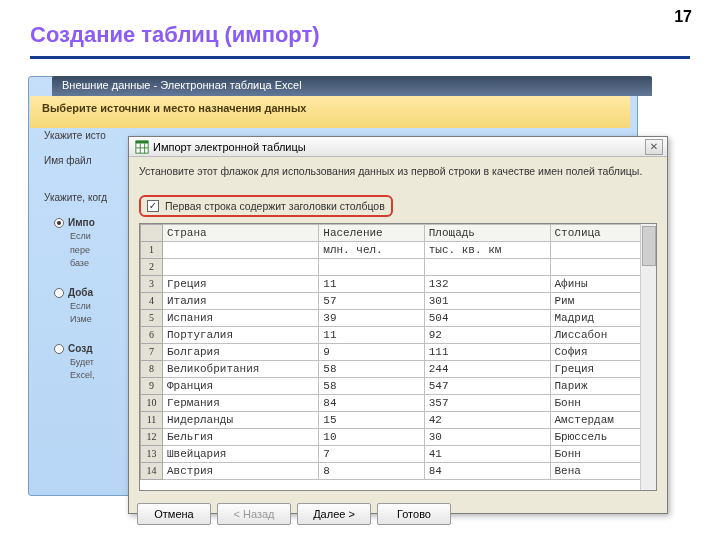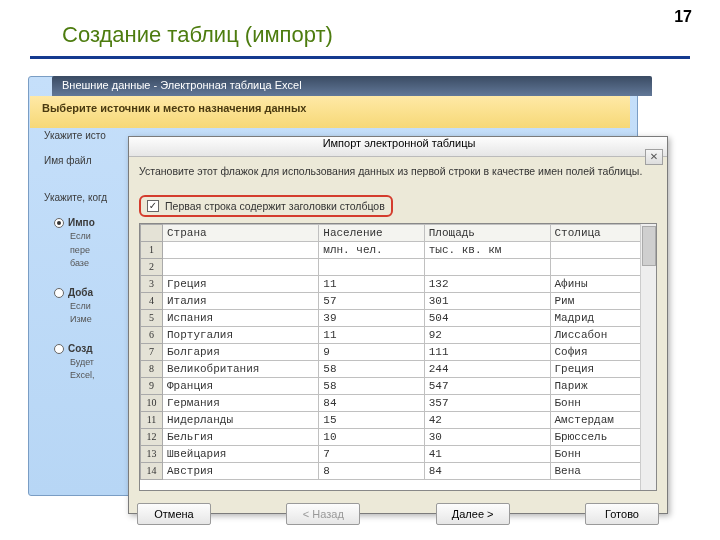--- a/index.html
+++ b/index.html
@@ -1,43 +1,43 @@
 <!DOCTYPE html>
 <html><head>
 <meta charset="utf-8">
 <style>
   * { box-sizing: border-box; margin: 0; padding: 0; }
   body { width: 720px; height: 540px; font-family: Tahoma, Arial, sans-serif; background: #fff; overflow: hidden; position: relative; }
   .slide-header { position: absolute; top: 22px; left: 30px; right: 30px; }
-  .slide-title { font-size: 22px; font-weight: normal; color: #4d7c0f; margin-left: 32px; }
+  .slide-title { font-size: 22px; font-weight: bold; color: #8b5cf6; }
   .page-num { position: absolute; top: 8px; right: 28px; font-size: 16px; font-weight: bold; }
   .hr { position: absolute; top: 56px; left: 30px; right: 30px; border-top: 3px solid #143a8f; }
   .office-bg { position: absolute; top: 76px; left: 28px; width: 610px; height: 420px; background: linear-gradient(#c5dffa, #b7d6f5); border: 1px solid #7a9dc4; border-radius: 3px; }
   .ribbon-band { position: absolute; top: 76px; left: 30px; width: 600px; height: 20px; background: linear-gradient(#3a4b63, #627898); border-radius: 2px 2px 0 0; color: #fff; font-size: 11px; padding: 3px 10px; margin-left: 22px; }
   .yellow-bar { position: absolute; top: 96px; left: 30px; width: 600px; height: 32px; background: linear-gradient(#ffe9a6, #f6d877); color: #4a3a10; font-size: 11px; padding: 6px 12px; font-weight: bold; }
   .office-body { position: absolute; top: 122px; left: 30px; width: 600px; font-size: 10px; color: #3a3a3a; padding: 6px 14px; line-height: 1.5; }
   .radio { display: inline-block; width: 10px; height: 10px; border: 1px solid #666; border-radius: 50%; vertical-align: middle; margin-right: 4px; background: #fff; position: relative; }
   .radio.checked::after { content: ""; position: absolute; width: 4px; height: 4px; background: #333; border-radius: 50%; top: 2px; left: 2px; }
   .opt { margin: 10px 0 0 10px; }
   .opt-sub { margin-left: 26px; font-size: 9px; color: #555; }
   .dialog { position: absolute; top: 136px; left: 128px; width: 540px; height: 378px; background: #ece9d8; border: 1px solid #7b7b7b; box-shadow: 2px 2px 6px rgba(0,0,0,0.3); }
-  .titlebar { height: 20px; background: linear-gradient(#fdfdfd, #e6e6e6); border-bottom: 1px solid #bbb; display: flex; align-items: center; padding: 0 4px 0 6px; font-size: 11px; flex-direction: column; }
+  .titlebar { height: 20px; background: linear-gradient(#fdfdfd, #e6e6e6); border-bottom: 1px solid #bbb; display: flex; align-items: center; padding: 0 4px 0 6px; font-size: 11px; }
   .titlebar-icon { width: 14px; height: 14px; margin-right: 4px; }
   .close-btn { margin-left: auto; width: 18px; height: 16px; border: 1px solid #a0a0a0; background: linear-gradient(#f5f5f5, #ddd); text-align: center; font-size: 10px; line-height: 14px; color: #555; cursor: pointer; }
   .dlg-body { padding: 8px 10px 6px; font-size: 10.5px; color: #333; }
   .highlight-box { border: 2px solid #d43c2d; border-radius: 6px; padding: 3px 6px; display: inline-flex; align-items: center; gap: 6px; margin: 4px 0 6px; }
   .checkbox { width: 12px; height: 12px; border: 1px solid #666; background: #fff; display: inline-flex; align-items: center; justify-content: center; font-size: 10px; cursor: pointer; }
   .table-wrap { border: 1px solid #888; background: #fff; height: 268px; overflow: hidden; position: relative; }
   table { border-collapse: collapse; width: 100%; font-family: "Courier New", monospace; font-size: 11px; }
   th, td { border: 1px solid #c0c0c0; padding: 1px 4px; text-align: left; height: 17px; white-space: nowrap; overflow: hidden; }
   th { background: #f4f4f0; font-weight: normal; }
   .rownum { background: #e4e2d6; text-align: center; width: 22px; border: 1px solid #aaa; font-family: Tahoma; font-size: 10px; color: #333; }
   .scrollbar-v { position: absolute; top: 0; right: 0; width: 16px; height: 100%; background: #eee; border-left: 1px solid #ccc; }
   .scrollbar-v .thumb { width: 14px; height: 40px; background: #cfcfcf; border: 1px solid #aaa; margin: 2px auto 0; }
-  .btnrow { display: flex; justify-content: space-between; gap: 0; padding: 6px 8px; }
+  .btnrow { display: flex; justify-content: flex-start; gap: 6px; padding: 6px 8px; }
   .dlg-btn { min-width: 74px; height: 22px; font-size: 11px; background: linear-gradient(#fdfdfd, #e6e6e6); border: 1px solid #9a9a9a; border-radius: 2px; cursor: pointer; }
   .dlg-btn.disabled { color: #999; cursor: default; }
 </style>
 </head>
 <body>
 
 <div class="slide-header">
   <div class="slide-title">Создание таблиц (импорт)</div>
 </div>
 <div class="page-num">17</div>

